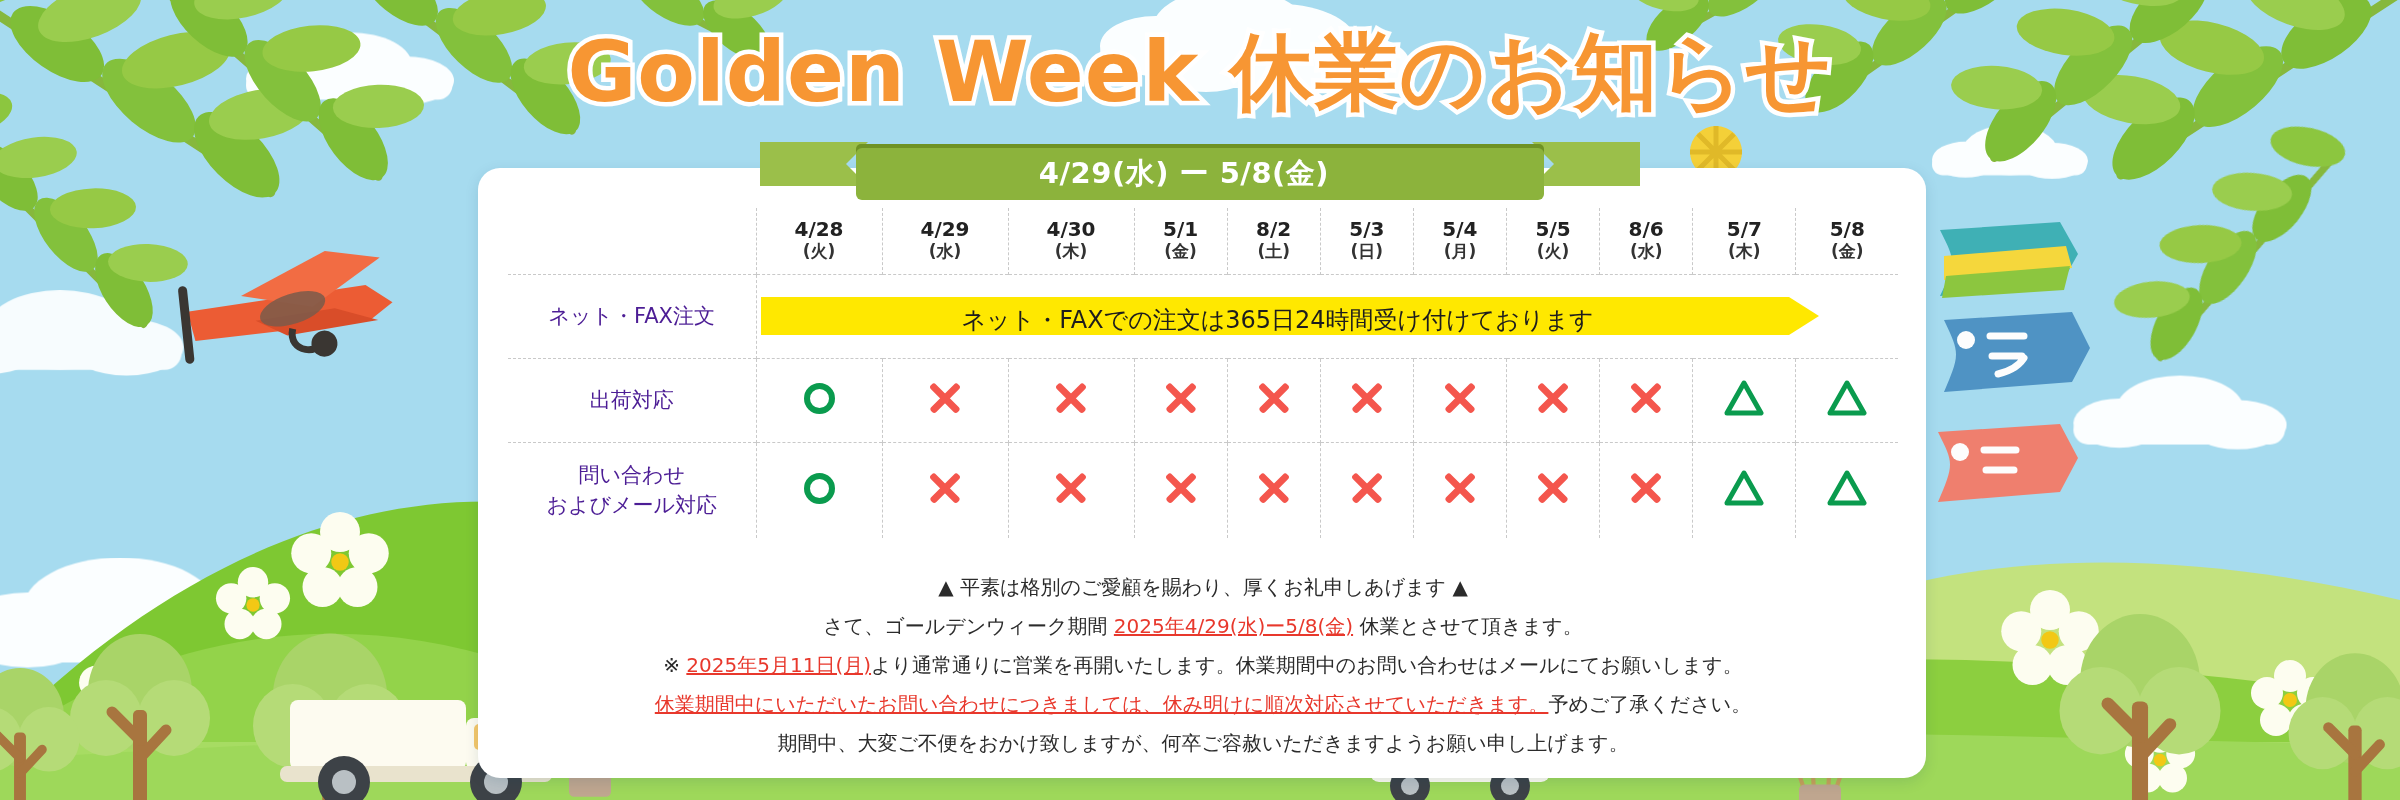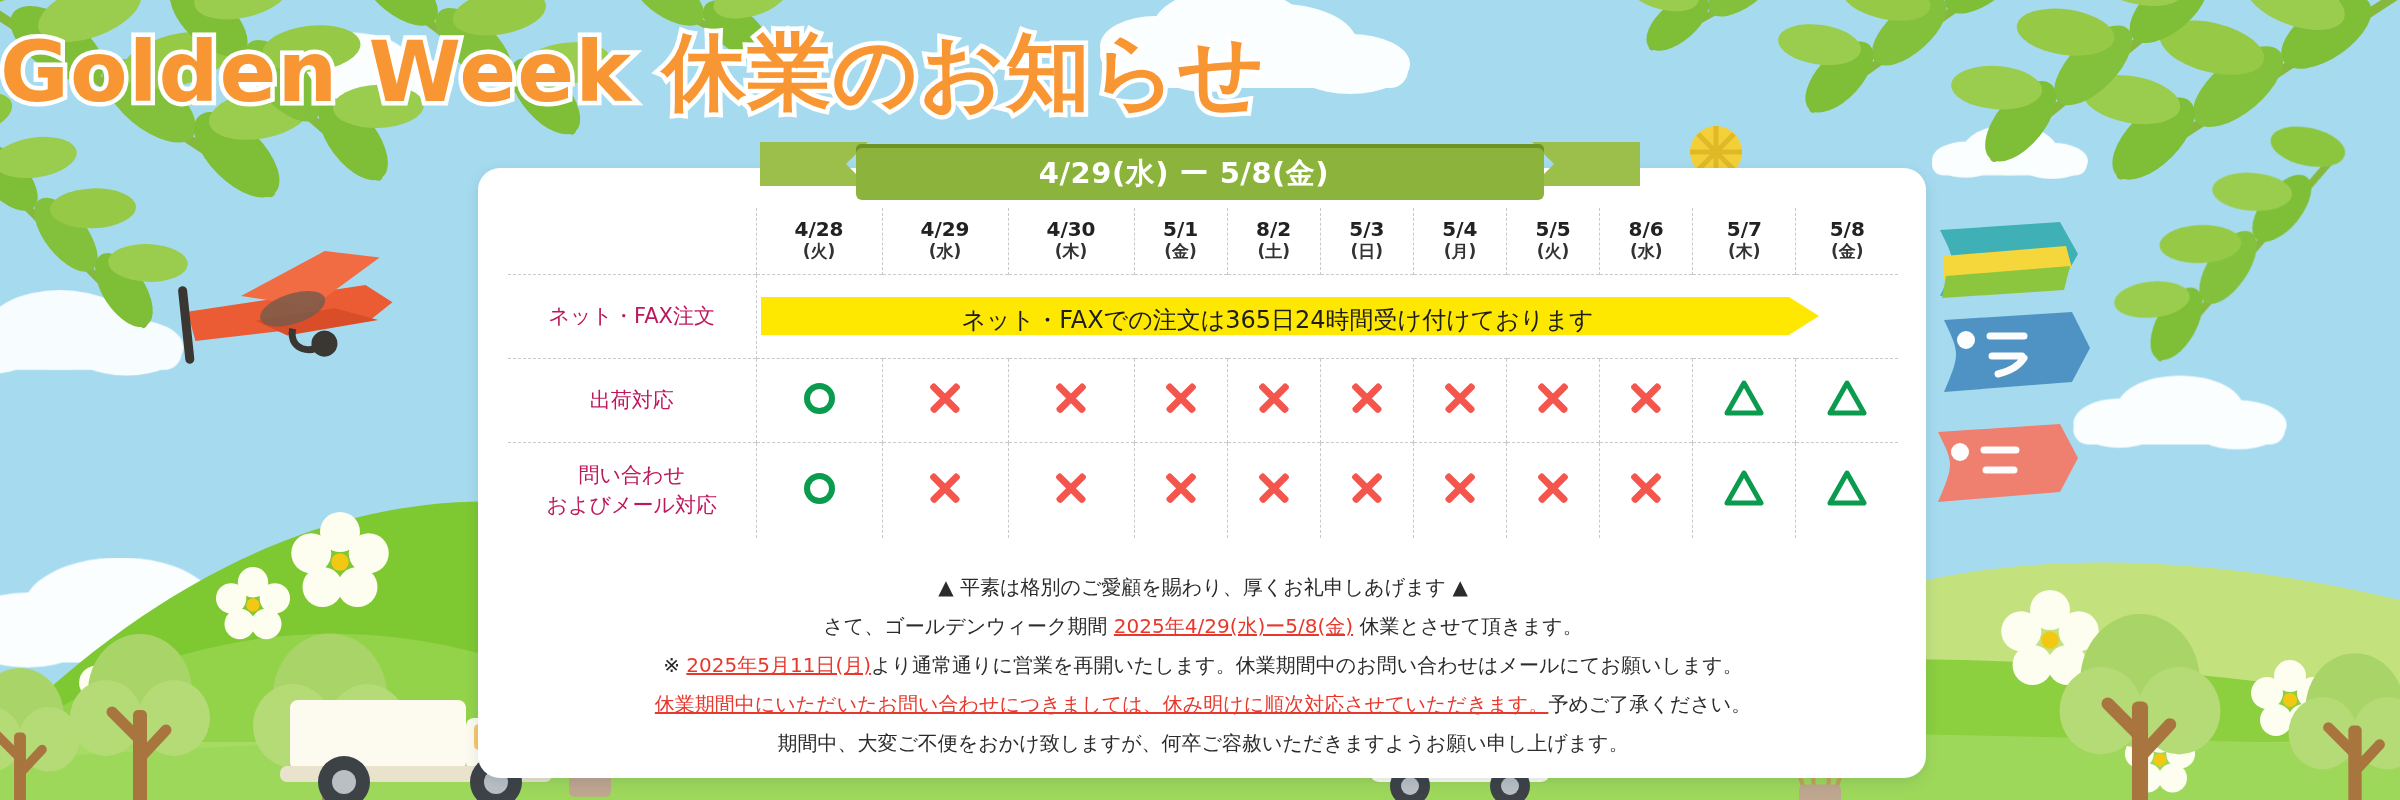--- a/index.html
+++ b/index.html
@@ -16,21 +16,21 @@
   
   .card{
     position:absolute; left:478px; top:168px; width:1448px; height:610px;
     background:#ffffff; border-radius:22px;
     box-shadow:0 4px 14px rgba(0,60,90,.13);
     z-index:40;
   }
 
   
   .title{
-    position:absolute; top:16px; left:0; width:2400px; 
+    position:absolute; top:16px; left:0; width:2400px; text-align:center;
     z-index:45; pointer-events:none;
   }
   .title span{
     font-size:84px; font-weight:bold; letter-spacing:1px;
     color:#f79633;
     -webkit-text-stroke:9px #ffffff;
     paint-order: stroke fill;
     text-shadow:0 2px 0 rgba(255,255,255,.6);
     font-family:"DejaVu Sans","Liberation Sans",sans-serif;
   }
@@ -43,21 +43,21 @@
     position:absolute; left:508px; top:208px; width:1390px;
     z-index:55;
     border-collapse:collapse;
   }
   .tbl td,.tbl th{ padding:0; text-align:center; vertical-align:middle; }
 
   .hdr-cell{ height:66px; border-left:1px dashed #c9c9c9; }
   .hdr-d{ font-size:20px; font-weight:bold; color:#222; line-height:1.05; font-family:"DejaVu Sans",sans-serif;}
   .hdr-w{ font-size:17px; font-weight:bold; color:#333; line-height:1.3; font-family:"DejaVu Sans",sans-serif;}
 
-  .rowlabel{ width:248px; font-size:21px; color:#be185d; line-height:1.45; font-family:"DejaVu Sans",sans-serif; white-space:nowrap;}
+  .rowlabel{ width:248px; font-size:21px; color:#4c1d95; line-height:1.45; font-family:"DejaVu Sans",sans-serif; white-space:nowrap;}
   .datacell{ border-left:1px dashed #c9c9c9; }
   .rowline td{ border-top:1px dashed #c9c9c9; }
 
   .r-order td{ height:84px; }
   .r-ship td{ height:84px; }
   .r-mail td{ height:96px; }
 
   .mark{ display:inline-block; line-height:1; }
   .mark-o{ width:31px; height:31px; border:6px solid #0a9b4e; border-radius:50%; }
   .mark-x{ position:relative; width:36px; height:36px; }

